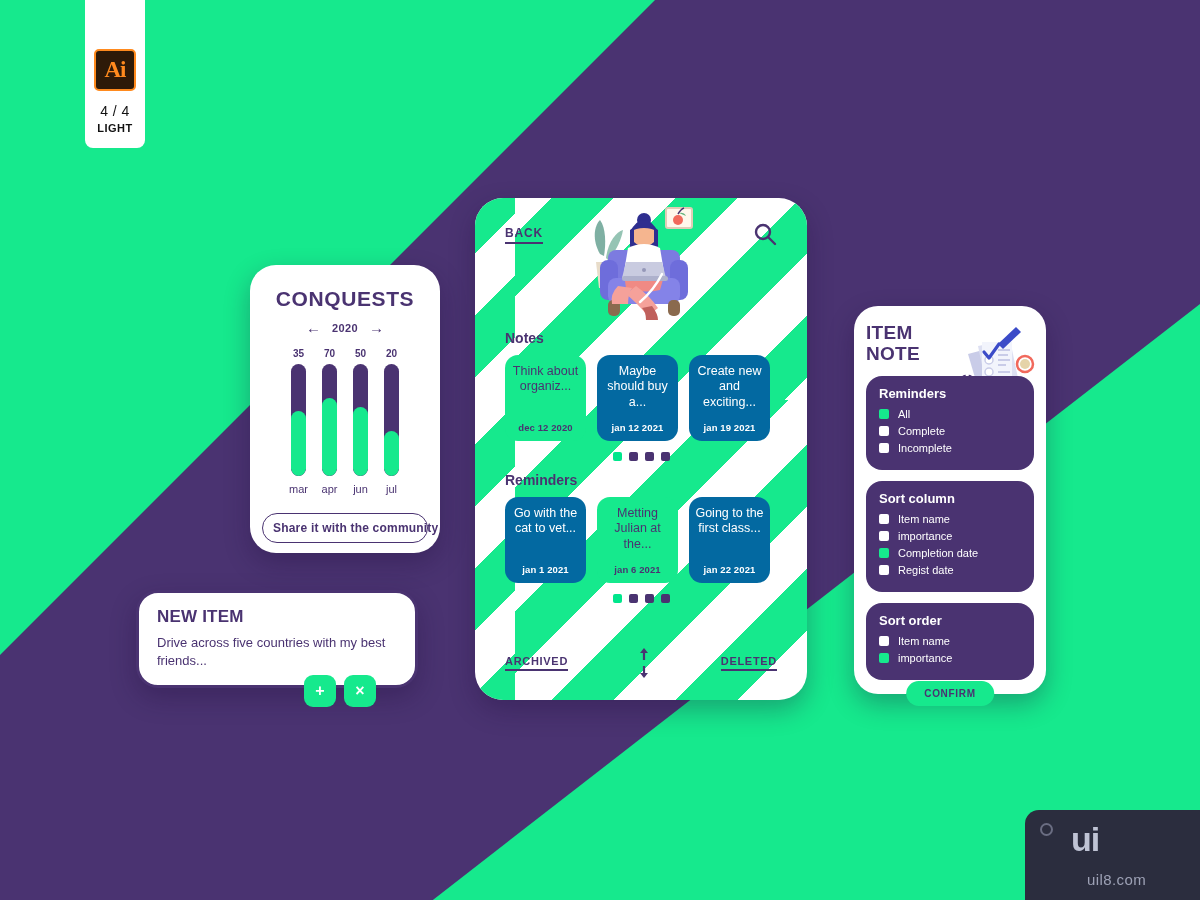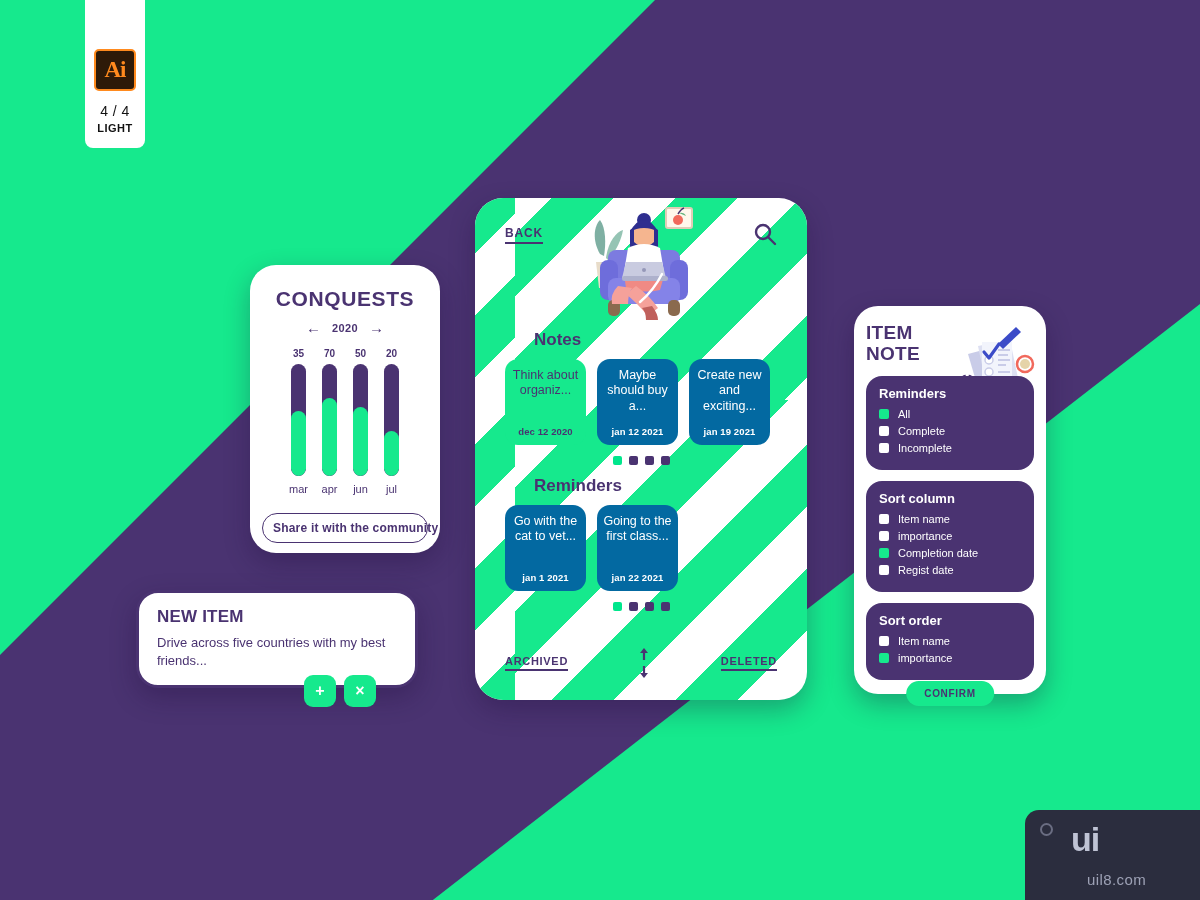--- a/index.html
+++ b/index.html
@@ -168,22 +168,22 @@
     position: absolute; right: 0; top: 24px;
     width: 24px; height: 24px; cursor: pointer;
   }
   #illustration {
     position: absolute; left: 50%; top: 4px;
     transform: translateX(-50%);
     width: 126px; height: 124px;
   }
 
   .section-title {
-    font-size: 17px; font-weight: bold; color: #4A3371;
-    margin-top: 2px; margin-bottom: 9px; margin-left: 29px;
+    font-size: 14px; font-weight: bold; color: #4A3371;
+    margin-top: 2px; margin-bottom: 9px;
   }
   .chip-row { display: flex; gap: 11px; }
   .chip {
     width: 81px; height: 86px;
     border-radius: 13px;
     padding: 9px 6px 8px;
     display: flex; flex-direction: column;
     align-items: center; justify-content: space-between;
     cursor: pointer;
   }
@@ -423,20 +423,24 @@
           <span class="dot"></span>
           <span class="dot"></span>
           <span class="dot"></span>
         </div>
 
       <div class="section-title">Reminders</div>
       <div class="chip-row" id="reminders-row">
           <div class="chip dark">
             <div class="chip-text">Go with the cat to vet...</div>
             <div class="chip-date">jan 1 2021</div>
+          </div>
+          <div class="chip green">
+            <div class="chip-text">Metting Julian at the...</div>
+            <div class="chip-date">jan 6 2021</div>
           </div>
           <div class="chip dark">
             <div class="chip-text">Going to the first class...</div>
             <div class="chip-date">jan 22 2021</div>
           </div>
         </div>
       <div class="dots" id="reminders-dots">
           <span class="dot active"></span>
           <span class="dot"></span>
           <span class="dot"></span>

